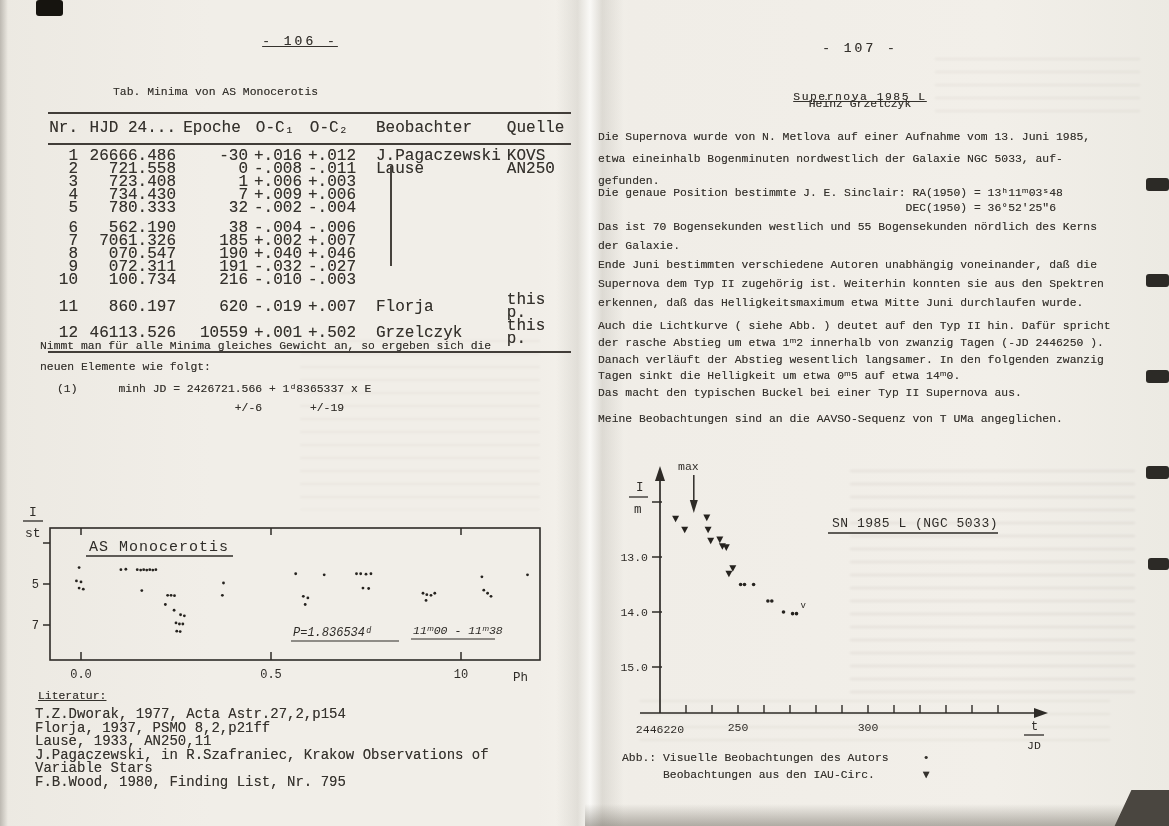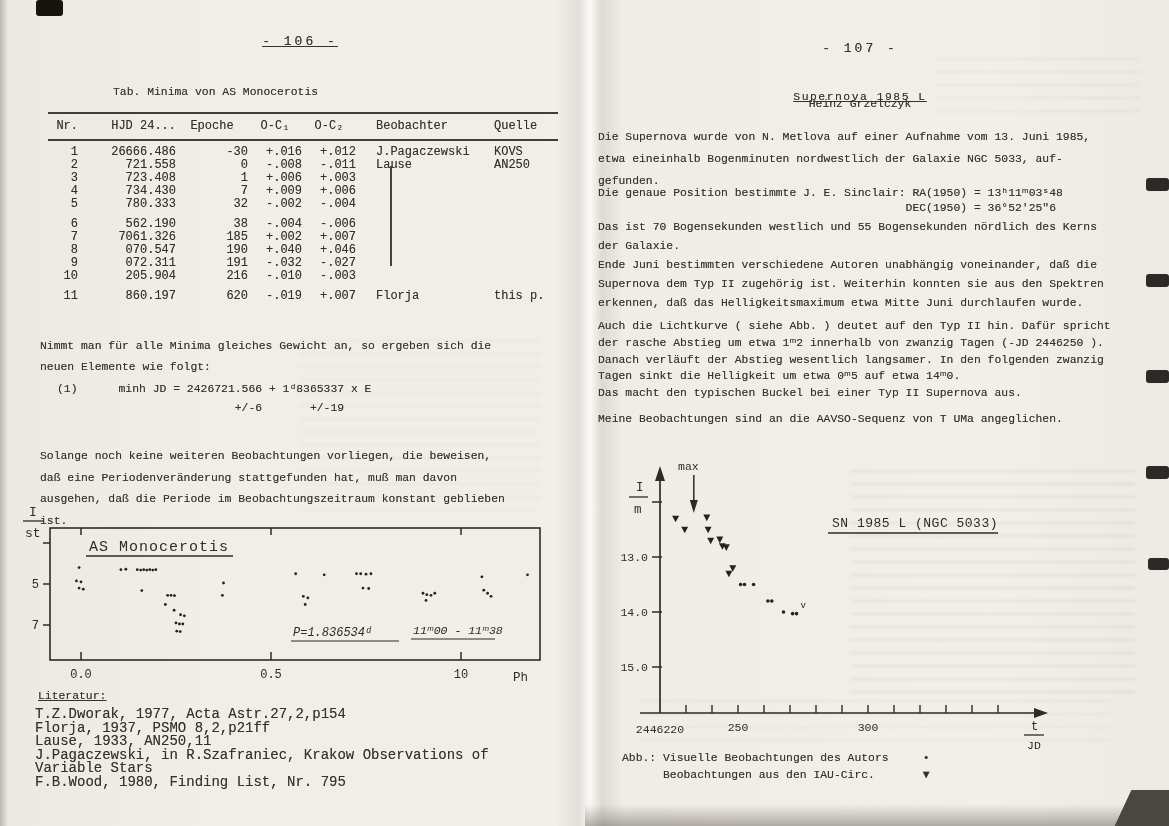--- a/index.html
+++ b/index.html
@@ -6,21 +6,21 @@
   .screen{position:relative;width:1169px;height:826px;overflow:hidden;
     background:linear-gradient(90deg,#ece9e2 0%,#f1eee8 18%,#f1eee8 46%,#f4f2ec 50%,#f0ede7 54%,#f2efe9 85%,#eceae3 100%);
     font-family:"Liberation Mono","DejaVu Sans Mono",monospace;color:#34312c;}
   .t{position:absolute;white-space:pre-line;font-size:11.4px;line-height:18px;color:#35322d;
      text-shadow:0 0 0.5px rgba(70,64,58,.55);}
   .pre{white-space:pre;}
   .pagenum{font-size:13px;letter-spacing:3px;text-align:center;}
   .center{text-align:center;}
   .und{text-decoration:underline;}
   table.minima{position:absolute;left:48px;top:112px;border-collapse:collapse;
-     font-size:12px;color:#34312c;border-top:2px solid #413d38;text-shadow:0 0 0.5px rgba(70,64,58,.5);}
+     font-size:16px;color:#34312c;border-top:2px solid #413d38;text-shadow:0 0 0.5px rgba(70,64,58,.5);}
   table.minima th{font-weight:normal;padding:5px 0 6px 0;border-bottom:2px solid #413d38;text-align:left;}
   table.minima td{padding:0;height:13px;line-height:13px;}
   table.minima .c0{width:30px;text-align:right;padding-right:4px;}
   table.minima .c1{width:94px;text-align:right;}
   table.minima .c2{width:72px;text-align:right;}
   table.minima .c3{width:54px;text-align:right;}
   table.minima .c4{width:54px;text-align:right;}
   table.minima .c5{width:112px;text-align:left;padding-left:20px;margin-top:44px;}
   table.minima .c6{width:64px;text-align:left;padding-left:6px;}
   table.minima thead .c2,table.minima thead .c3,table.minima thead .c4{text-align:center;}
@@ -151,54 +151,59 @@
           <td class="c0">9</td>
           <td class="c1">072.311</td>
           <td class="c2">191</td>
           <td class="c3">-.032</td>
           <td class="c4">-.027</td>
           <td class="c5"></td>
           <td class="c6"></td>
         </tr>
         <tr>
           <td class="c0">10</td>
-          <td class="c1">205.904</td>
+          <td class="c1">100.734</td>
           <td class="c2">216</td>
           <td class="c3">-.010</td>
           <td class="c4">-.003</td>
           <td class="c5"></td>
           <td class="c6"></td>
         </tr>
         <tr class="spacer">
           <td colspan="7"></td>
         </tr>
         <tr>
           <td class="c0">11</td>
           <td class="c1">860.197</td>
           <td class="c2">620</td>
           <td class="c3">-.019</td>
           <td class="c4">+.007</td>
           <td class="c5">Florja</td>
           <td class="c6">this p.</td>
         </tr>
+        <tr class="last">
+          <td class="c0">12</td>
+          <td class="c1">46113.526</td>
+          <td class="c2">10559</td>
+          <td class="c3">+.001</td>
+          <td class="c4">+.502</td>
+          <td class="c5">Grzelczyk</td>
+          <td class="c6">this p.</td>
+        </tr>
       </tbody>
   </table>
   <div style="position:absolute;left:390px;top:166px;width:1.5px;height:100px;background:#46423c;"></div>
 
   <div class="t" style="left:40px;top:336px;width:480px;line-height:21px;">Nimmt man für alle Minima gleiches Gewicht an, so ergeben sich die
 neuen Elemente wie folgt:</div>
 
   <div class="t pre" style="left:57px;top:380px;line-height:19px;white-space:pre;">(1)      minh JD = 2426721.566 + 1ᵈ8365337 x E
                           +/-6       +/-19</div>
 
 
-  <div class="t" style="left:40px;top:446px;width:480px;line-height:21.5px;">Solange noch keine weiteren Beobachtungen vorliegen, die beweisen,
-daß eine Periodenveränderung stattgefunden hat, muß man davon
-ausgehen, daß die Periode im Beobachtungszeitraum konstant geblieben
-ist.</div>
 
   <svg style="position:absolute;left:15px;top:495px;" width="545" height="205">
       <rect x="35" y="33" width="490" height="132" fill="none" stroke="#2e2b27" stroke-width="1.6"></rect>
       <text x="14" y="21" font-size="13px">I</text>
       <line x1="8" y1="26" x2="28" y2="26" stroke="#2e2b27" stroke-width="1.3"></line>
       <text x="10" y="42" font-size="13px">st</text>
       <line x1="28" y1="48" x2="35" y2="48" stroke="#2e2b27" stroke-width="1.5"></line>
       <line x1="28" y1="89" x2="35" y2="89" stroke="#2e2b27" stroke-width="1.5"></line>
       <text x="24" y="93" font-size="12px" text-anchor="end">5</text>
       <line x1="28" y1="130" x2="35" y2="130" stroke="#2e2b27" stroke-width="1.5"></line>

